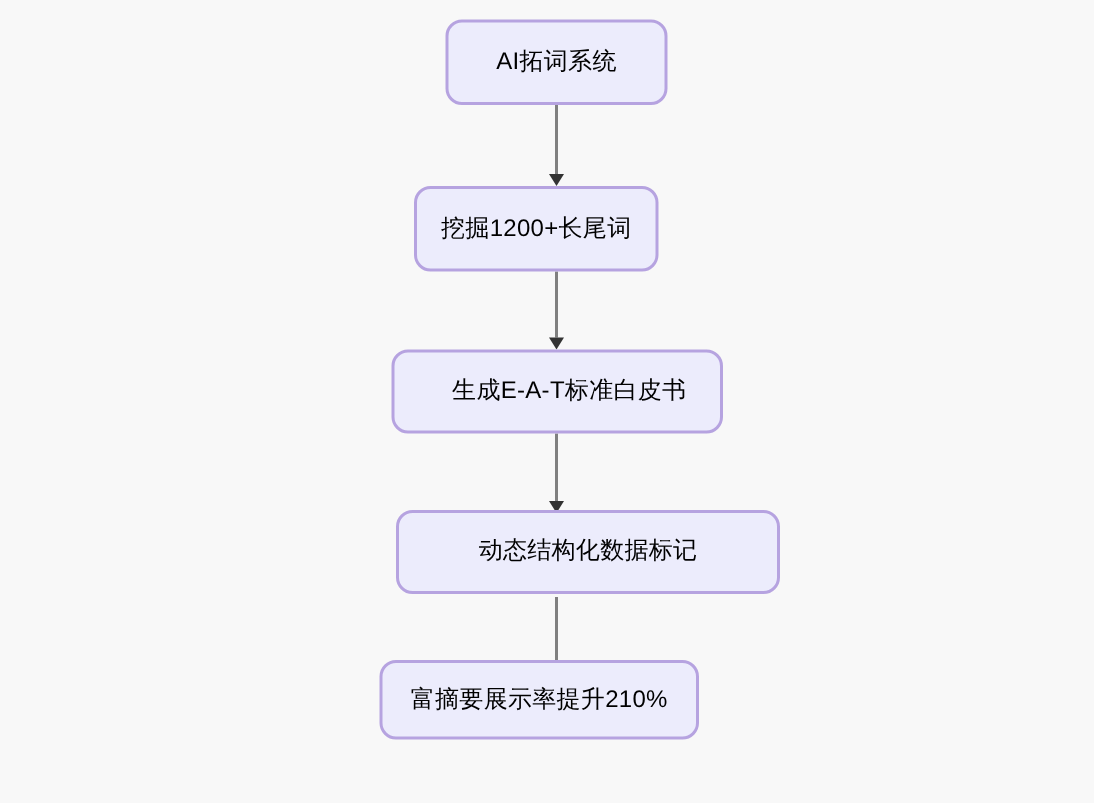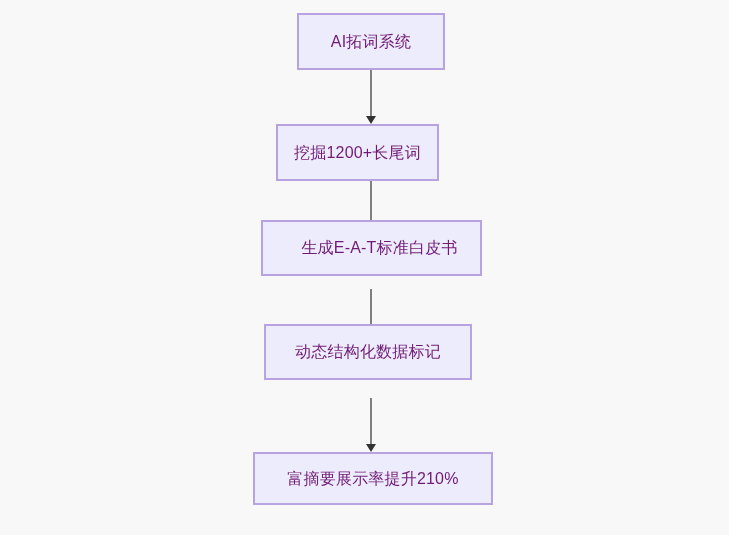--- a/index.html
+++ b/index.html
@@ -16,25 +16,25 @@
   #flowchart {
     position: relative;
     width: 729px;
     height: 535px;
   }
   .node {
     position: absolute;
     box-sizing: border-box;
     background: #ececfc;
     border: 2px solid #b6a3e0;
-    border-radius: 0;
+    border-radius: 11px;
     display: flex;
     align-items: center;
     justify-content: center;
-    color: #701a75;
+    color: #000000;
     font-size: 16px;
     line-height: 1.2;
     letter-spacing: 0.2px;
     white-space: nowrap;
     user-select: none;
   }
   .edge {
     position: absolute;
     width: 0;
     height: 0;
@@ -75,19 +75,19 @@
   </div>
   <div class="edge" style="left: 371px; top: 398px;">
     <div class="edge-line" style="height: 46px;"></div>
     <div class="edge-head" style="top: 46px;"></div>
   </div>
 
   <div class="node" style="left: 297px; top: 13px; width: 148px; height: 57px;">AI拓词系统</div>
 
   <div class="node" style="left: 276px; top: 124px; width: 163px; height: 57px;">挖掘1200+长尾词</div>
 
-  <div class="node" style="left: 261px; top: 220px; width: 221px; height: 56px; padding-left: 16px;">生成E-A-T标准白皮书</div>
+  <div class="node" style="left: 261px; top: 233px; width: 221px; height: 56px; padding-left: 16px;">生成E-A-T标准白皮书</div>
 
-  <div class="node" style="left: 264px; top: 324px; width: 208px; height: 56px;">动态结构化数据标记</div>
+  <div class="node" style="left: 264px; top: 340px; width: 256px; height: 56px;">动态结构化数据标记</div>
 
-  <div class="node" style="left: 253px; top: 452px; width: 240px; height: 53px;">富摘要展示率提升210%</div>
+  <div class="node" style="left: 253px; top: 440px; width: 213px; height: 53px;">富摘要展示率提升210%</div>
 
 </div>
 
 </body></html>

